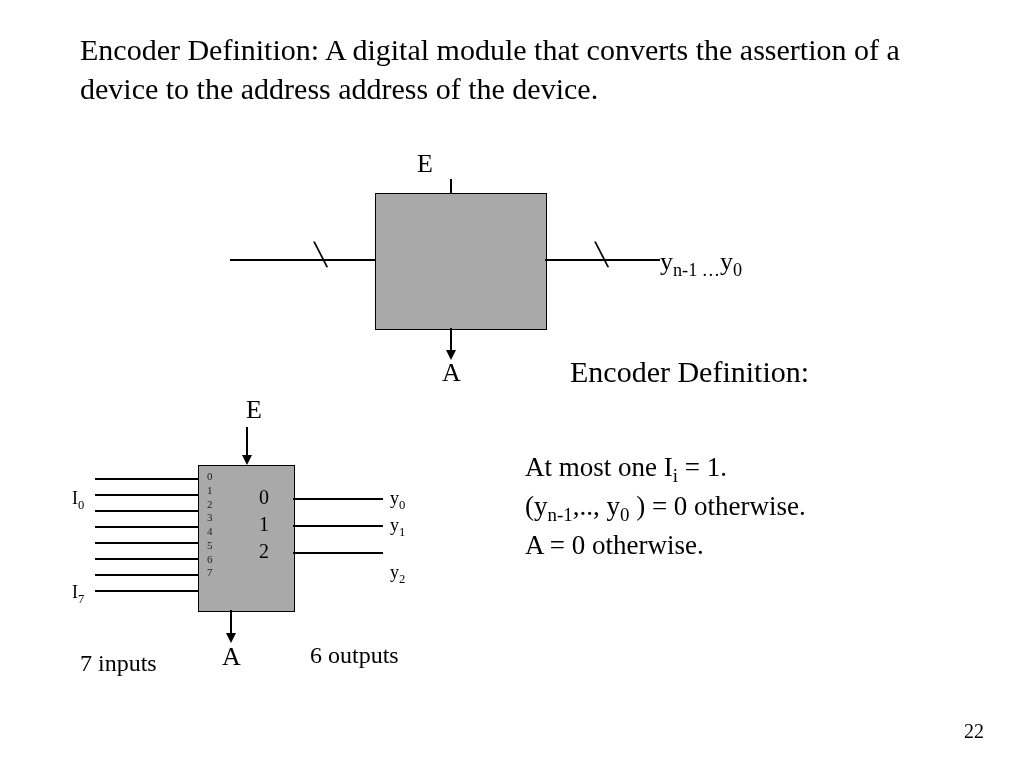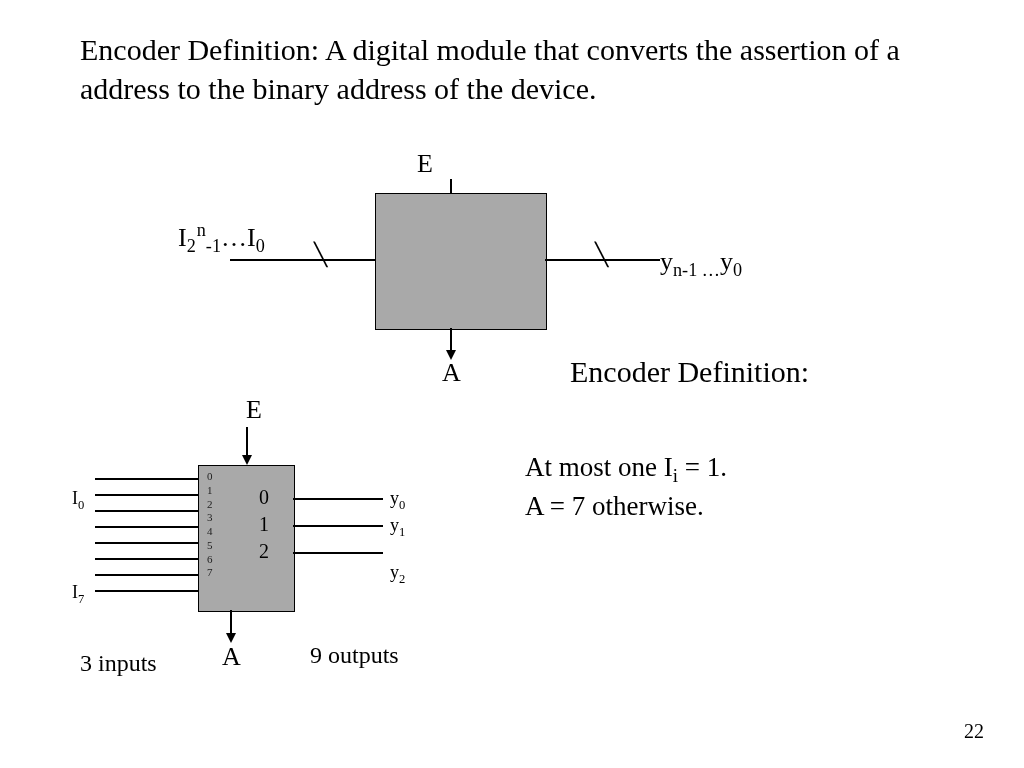--- a/index.html
+++ b/index.html
@@ -87,34 +87,33 @@
   .footer-lbl {
     position: absolute;
     font-size: 24px;
   }
 </style>
 </head>
 <body>
 
 <div class="slide">
 
-  <div class="title">Encoder Definition: A digital module that converts the assertion of a address to the binary address of the device.</div>
+  <div class="title">Encoder Definition: A digital module that converts the assertion of a device to the address address of the device.</div>
 
   <div class="encblock" style="left:375px; top:193px; width:170px; height:135px;"></div>
 
   <div class="lbl" style="left:417px; top:149px;">E</div>
   <div class="line vline" style="left:450px; top:179px; height:14px;"></div>
 
   <div class="line vline" style="left:450px; top:328px; height:24px;"></div>
   <div class="arrow-down" style="left:445.5px; top:350px;"></div>
   <div class="lbl" style="left:442px; top:358px;">A</div>
 
   <div class="line hline" style="left:230px; top:259px; width:145px;"></div>
   <div class="slash" style="left:314px; top:242px;">╲</div>
-  <div class="lbl" style="left:178px; top:220px; font-size:26px;">I<span class="sub">2</span><span class="sup" style="margin-left:1px;">n</span><span class="sub">-1</span>…I<span class="sub">0</span></div>
 
   <div class="line hline" style="left:545px; top:259px; width:115px;"></div>
   <div class="slash" style="left:595px; top:242px;">╲</div>
   <div class="lbl" style="left:660px; top:247px; font-size:26px;">y<span class="sub">n-1 …</span>y<span class="sub">0</span></div>
 
   <div class="encblock" style="left:198px; top:465px; width:95px; height:145px;"></div>
 
   <div class="lbl" style="left:246px; top:395px;">E</div>
   <div class="line vline" style="left:246px; top:427px; height:30px;"></div>
   <div class="arrow-down" style="left:241.5px; top:455px;"></div>
@@ -149,23 +148,24 @@
 2</div>
 
   <div class="line hline" style="left:293px; top:498px; width:90px;"></div>
   <div class="line hline" style="left:293px; top:525px; width:90px;"></div>
   <div class="line hline" style="left:293px; top:552px; width:90px;"></div>
 
   <div class="lbl-sm" style="left:390px; top:488px;">y<span class="sub">0</span></div>
   <div class="lbl-sm" style="left:390px; top:515px;">y<span class="sub">1</span></div>
   <div class="lbl-sm" style="left:390px; top:542px;margin-top:20px;">y<span class="sub">2</span></div>
 
-  <div class="footer-lbl" style="left:80px; top:650px;">3 inputs</div>
-  <div class="footer-lbl" style="left:310px; top:642px;">9 outputs</div>
+  <div class="footer-lbl" style="left:80px; top:650px;">7 inputs</div>
+  <div class="footer-lbl" style="left:310px; top:642px;">6 outputs</div>
 
   <div class="desc-heading">Encoder Definition:</div>
   <div class="desc-body">
     <div>At most one I<span class="sub">i</span> = 1.</div>
-    <div>A = 7 otherwise.</div>
+    <div>(y<span class="sub">n-1</span>,.., y<span class="sub">0</span> ) = 0 otherwise.</div>
+    <div>A = 0 otherwise.</div>
   </div>
 
   <div class="page-num">22</div>
 </div>
 
 </body></html>

